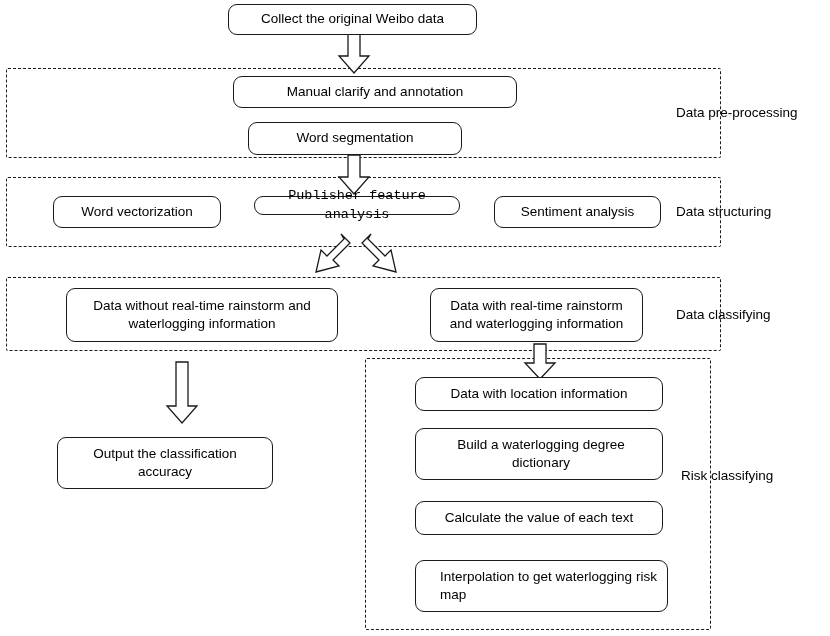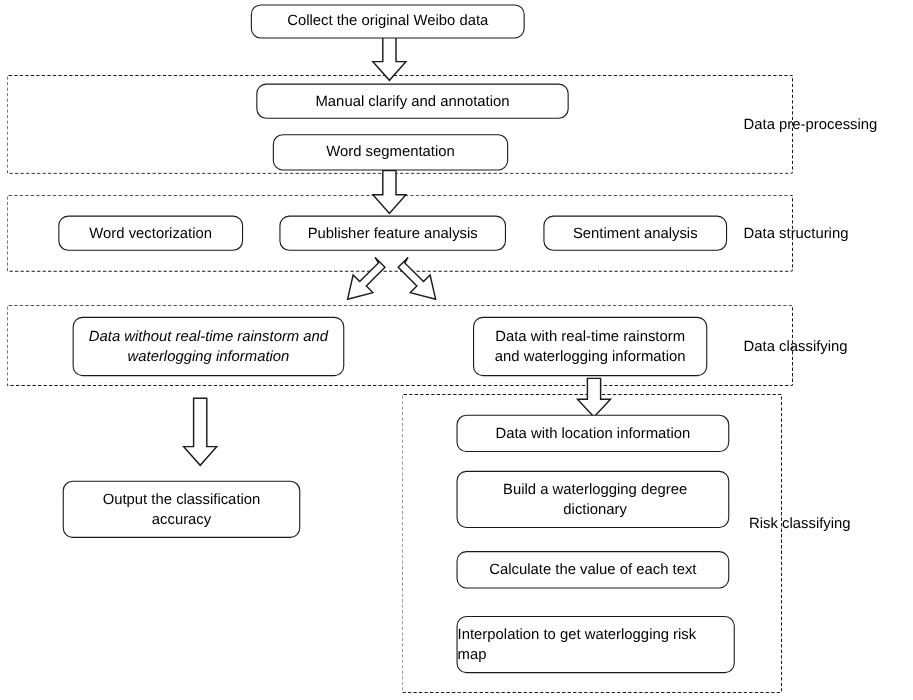--- a/index.html
+++ b/index.html
@@ -110,31 +110,31 @@
   </div>
 
   <div class="node" style="left:228px; top:4px; width:249px; height:31px;">Collect the original Weibo data</div>
 
   <div class="node" style="left:233px; top:76px; width:284px; height:32px;">Manual clarify and annotation</div>
 
   <div class="node" style="left:248px; top:122px; width:214px; height:33px;">Word segmentation</div>
 
   <div class="node" style="left:53px; top:196px; width:168px; height:32px;">Word vectorization</div>
 
-  <div class="node" style="left:254px; top:196px; width:206px; height:32px;">Publisher feature analysis</div>
+  <div class="node" style="left:254px; top:196px; width:206px; height:19px;font-family:Liberation Mono, monospace;">Publisher feature analysis</div>
 
   <div class="node" style="left:494px; top:196px; width:167px; height:32px;">Sentiment analysis</div>
 
-  <div class="node" style="left:66px; top:288px; width:247px; height:54px;font-style:italic;">Data without real-time rainstorm and waterlogging information</div>
+  <div class="node" style="left:66px; top:288px; width:272px; height:54px;">Data without real-time rainstorm and waterlogging information</div>
 
   <div class="node" style="left:430px; top:288px; width:213px; height:54px;">Data with real-time rainstorm and waterlogging information</div>
 
   <div class="node" style="left:57px; top:437px; width:216px; height:52px;">Output the classification accuracy</div>
 
   <div class="node" style="left:415px; top:377px; width:248px; height:34px;">Data with location information</div>
 
   <div class="node" style="left:415px; top:428px; width:248px; height:52px; justify-content:flex-start; text-align:center; padding-left:14px;">Build a waterlogging degree dictionary</div>
 
   <div class="node" style="left:415px; top:501px; width:248px; height:34px;">Calculate the value of each text</div>
 
-  <div class="node" style="left:415px; top:560px; width:253px; height:52px; justify-content:flex-start; text-align:left; padding-left:0;">Interpolation to get waterlogging risk map</div>
+  <div class="node" style="left:415px; top:560px; width:253px; height:52px; justify-content:flex-start; text-align:left; padding-left:24px;">Interpolation to get waterlogging risk map</div>
 
 </div>
 
 </body></html>

